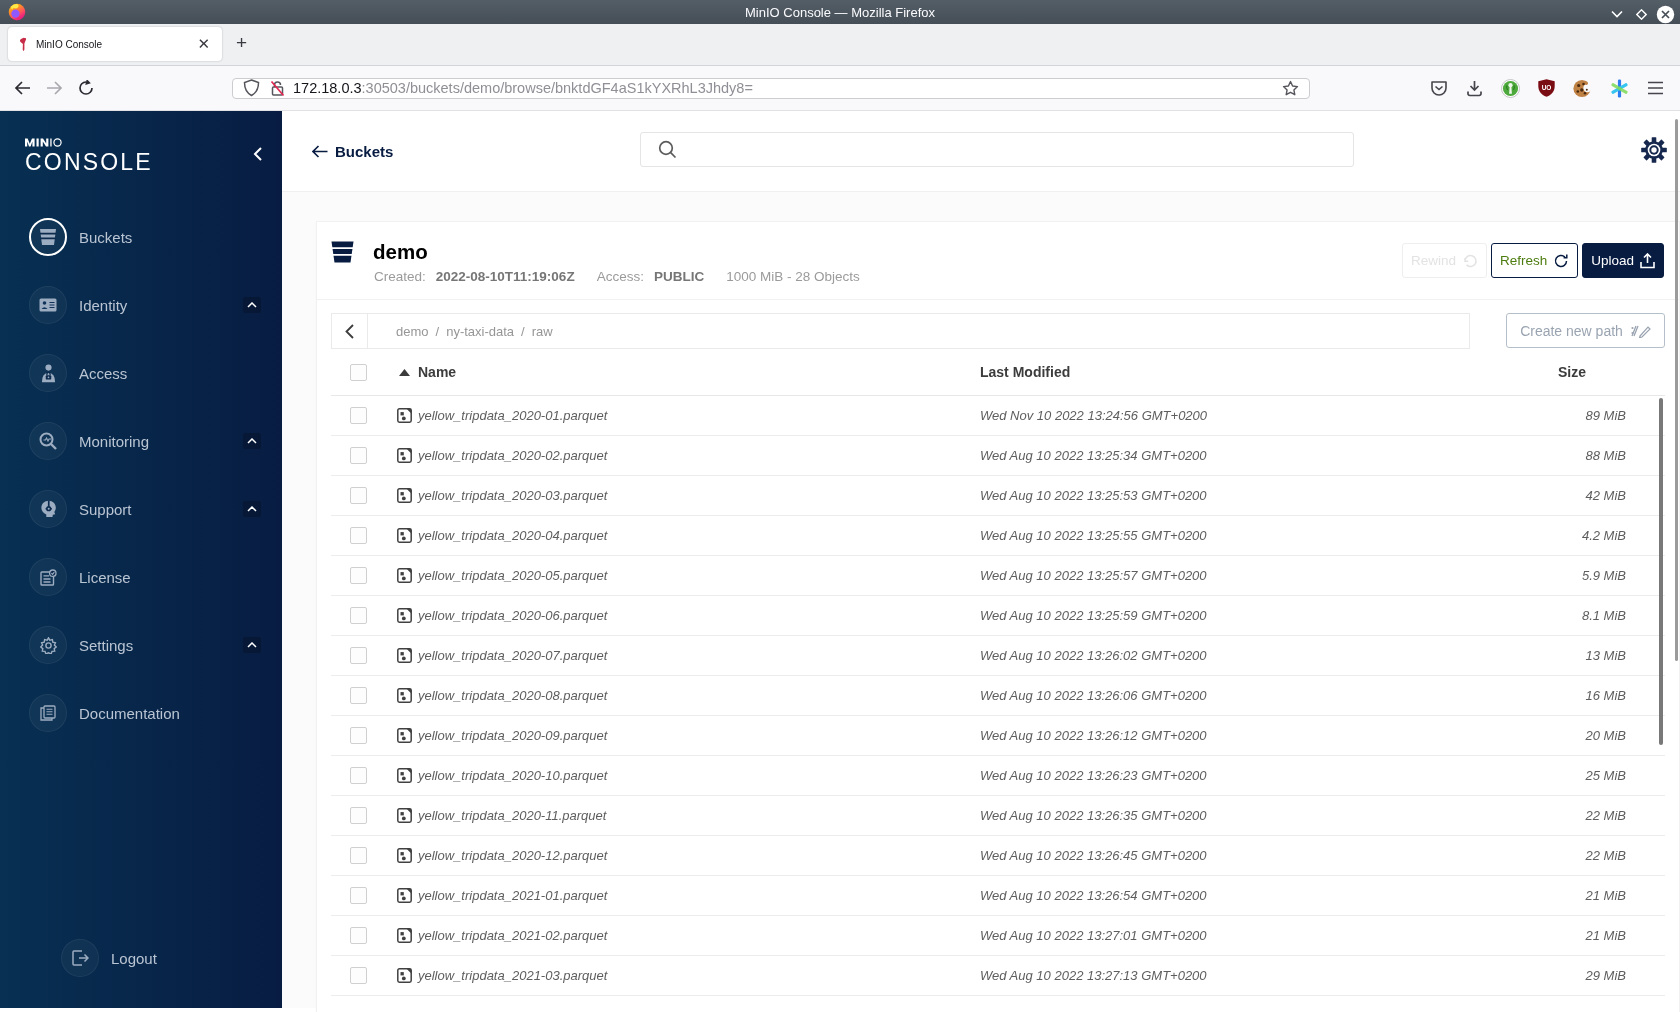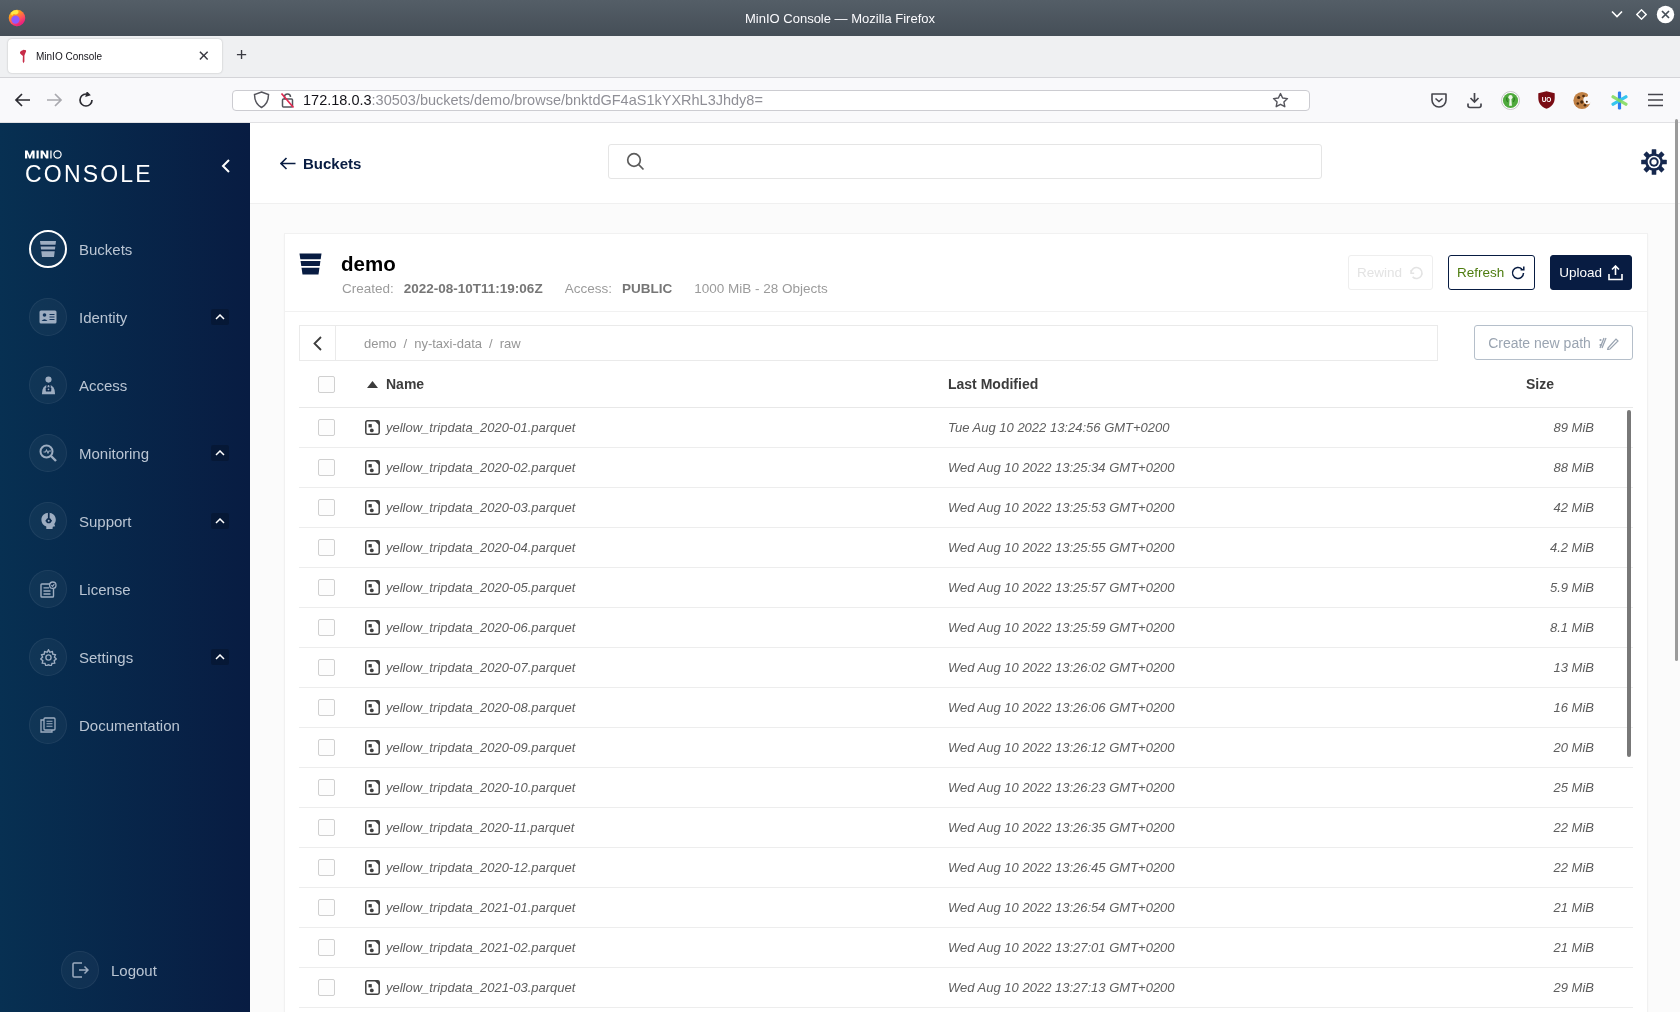--- a/index.html
+++ b/index.html
@@ -1,34 +1,34 @@
 <!DOCTYPE html>
 <html><head>
 <meta charset="utf-8">
 <style>
 * { margin:0; padding:0; box-sizing:border-box; }
 html,body { width:1680px; height:1012px; overflow:hidden; font-family:"Liberation Sans", sans-serif; }
 
-.titlebar { height:36px; background:linear-gradient(#545e67,#454e57); position:relative; display:flex; align-items:center; }
+.titlebar { height:24px; background:linear-gradient(#545e67,#454e57); position:relative; display:flex; align-items:center; }
 .titlebar .title { position:absolute; left:0; right:0; text-align:center; color:#fbfbfe; font-size:13px; }
 .winbtns { position:absolute; right:5px; top:0; height:28px; display:flex; align-items:center; }
 .tabbar { height:42px; background:#eff0f2; display:flex; align-items:flex-end; border-bottom:1px solid #d4d4d8; }
 .tab { margin-left:8px; margin-bottom:4px; width:214px; height:34px; background:#fff; border-radius:4px; box-shadow:0 0 2px rgba(0,0,0,.25); display:flex; align-items:center; padding:0 8px; }
 .tab .tabtitle { font-size:10px; color:#15141a; margin-left:7px; flex:1; }
 .tab .close { color:#3a3a42; font-size:15px; padding:0 4px; }
 .newtab { font-size:19px; color:#3a3a42; margin-left:14px; margin-bottom:11px; }
 .urlbar { height:45px; background:#f9f9fb; display:flex; align-items:center; border-bottom:1px solid #e1e1e4; }
 .navbtn { width:32px; height:32px; display:flex; align-items:center; justify-content:center; }
-.urlfield { margin-left:130px; width:1078px; height:21px; background:#fff; border:1px solid #ccccd1; border-radius:4px; display:flex; align-items:center; padding:0 20px; }
+.urlfield { margin-left:130px; width:1078px; height:21px; background:#fff; border:1px solid #ccccd1; border-radius:4px; display:flex; align-items:center; padding:0 10px; }
 .urltext { font-size:14.5px; color:#8f8f96; margin-left:8px; flex:1; white-space:nowrap; }
 .urltext b { color:#15141a; font-weight:normal; }
 .tbicons { display:flex; align-items:center; gap:18px; margin-left:auto; padding-right:16px; }
 
 .app { display:flex; height:897px; }
-.sidebar { width:250px; background:linear-gradient(90deg,#073052 0%,#081C42 100%); flex-shrink:0; position:relative; color:#c4cdd9; }
+.sidebar { width:282px; background:linear-gradient(90deg,#073052 0%,#081C42 100%); flex-shrink:0; position:relative; color:#c4cdd9; }
 .logo { padding:27px 0 0 25px; position:relative; }
 .logo .minio { height:9px; }
 .logo .console { font-size:23px; letter-spacing:2.2px; color:#fff; font-weight:400; margin-top:2px; font-family:"Liberation Sans",sans-serif; }
 .collapse { position:absolute; right:20px; top:36px; color:#fff; }
 .menu { margin-top:27px; }
 .mitem { height:68px; display:flex; align-items:center; padding-left:29px; position:relative; }
 .mcirc { width:38px; height:38px; border-radius:50%; background:rgba(255,255,255,.04); border:1px solid rgba(255,255,255,.06); display:flex; align-items:center; justify-content:center; }
 .mcirc.active { border:2px solid #fff; background:rgba(255,255,255,.04); }
 .mlabel { margin-left:12px; font-size:15px; color:#bac5d3; }
 .mchev { position:absolute; right:21px; width:18px; height:16px; background:rgba(0,0,0,.2); border-radius:2px; display:flex; align-items:center; justify-content:center; }
@@ -41,21 +41,21 @@
 .search .ph { color:#8b8b8b; font-size:14px; flex:1; }
 .topgear { position:absolute; right:13px; top:26px; }
 .content { flex:1; position:relative; }
 .card { position:absolute; left:34px; top:29px; width:1364px; height:900px; background:#fff; border:1px solid #f1f1f1; box-shadow:0 1px 2px rgba(0,0,0,.03); }
 .cardhead { padding:18px 16px 0 14px; position:relative; height:78px; border-bottom:1px solid #f1f1f1; }
 .bktitle { display:flex; }
 .bkname { font-size:20.5px; font-weight:bold; color:#000; margin-left:19px; line-height:24px; }
 .bkmeta { margin-left:43px; margin-top:5px; font-size:13.5px; color:#9b9b9b; }
 .bkmeta b { color:#767676; margin-right:22px; }
 .bkmeta .sp { margin-right:10px; }
-.hbtns { position:absolute; right:15px; top:21px; display:flex; gap:15px; }
+.hbtns { position:absolute; right:15px; top:21px; display:flex; gap:4px; }
 .btn { height:35px; border-radius:3px; font-size:13.5px; display:flex; align-items:center; padding:0 8px; gap:6px; }
 .btn.dis { color:#e3e3e3; border:1px solid #eeeeee; background:#fff; }
 .btn.sec { color:#4d7c0f; border:1px solid #081C42; background:#fff; }
 .btn.pri { color:#fff; background:#081C42; border:1px solid #081C42; }
 
 .crumbrow { margin:13px 14px 0 14px; display:flex; }
 .crumbbox { display:flex; width:1139px; height:36px; border:1px solid #eaeaea; background:#fff; }
 .crumbbtn { width:36px; border-right:1px solid #eaeaea; display:flex; align-items:center; justify-content:center; }
 .crumbtxt { display:flex; align-items:center; font-size:13px; color:#969696; padding-left:28px; gap:7px; }
 .newpath { margin-left:36px; width:159px; height:35px; border:1px solid #b5bfca; border-radius:3px; color:#9aa4b1; font-size:14px; display:flex; align-items:center; justify-content:center; gap:8px; background:#fff; }
@@ -423,21 +423,21 @@
           <div id="rows">
 <div class="trow">
                 <div class="cb"></div>
                 <svg class="fico" width="15" height="15" viewBox="0 0 15 15">
                   <path d="M2.4 0.8 H12.6 A1.6 1.6 0 0 1 14.2 2.4 V12.6 A1.6 1.6 0 0 1 12.6 14.2 H2.4 A1.6 1.6 0 0 1 0.8 12.6 V2.4 A1.6 1.6 0 0 1 2.4 0.8 Z" fill="none" stroke="#404040" stroke-width="1.5"></path>
                   <path d="M9.3 0.5 H12.8 A1.8 1.8 0 0 1 14.5 2.2 V5.7 Z" fill="#404040"></path>
                   <rect x="3.5" y="4.1" width="3.3" height="3.3" fill="#404040"></rect>
                   <circle cx="6.8" cy="10.4" r="1.9" fill="#404040"></circle>
                 </svg>
                 <div class="fname">yellow_tripdata_2020-01.parquet</div>
-                <div class="flm">Tue Aug 10 2022 13:24:56 GMT+0200</div>
+                <div class="flm">Wed Nov 10 2022 13:24:56 GMT+0200</div>
                 <div class="fsize">89 MiB</div>
               </div>
 <div class="trow">
                 <div class="cb"></div>
                 <svg class="fico" width="15" height="15" viewBox="0 0 15 15">
                   <path d="M2.4 0.8 H12.6 A1.6 1.6 0 0 1 14.2 2.4 V12.6 A1.6 1.6 0 0 1 12.6 14.2 H2.4 A1.6 1.6 0 0 1 0.8 12.6 V2.4 A1.6 1.6 0 0 1 2.4 0.8 Z" fill="none" stroke="#404040" stroke-width="1.5"></path>
                   <path d="M9.3 0.5 H12.8 A1.8 1.8 0 0 1 14.5 2.2 V5.7 Z" fill="#404040"></path>
                   <rect x="3.5" y="4.1" width="3.3" height="3.3" fill="#404040"></rect>
                   <circle cx="6.8" cy="10.4" r="1.9" fill="#404040"></circle>
                 </svg>

